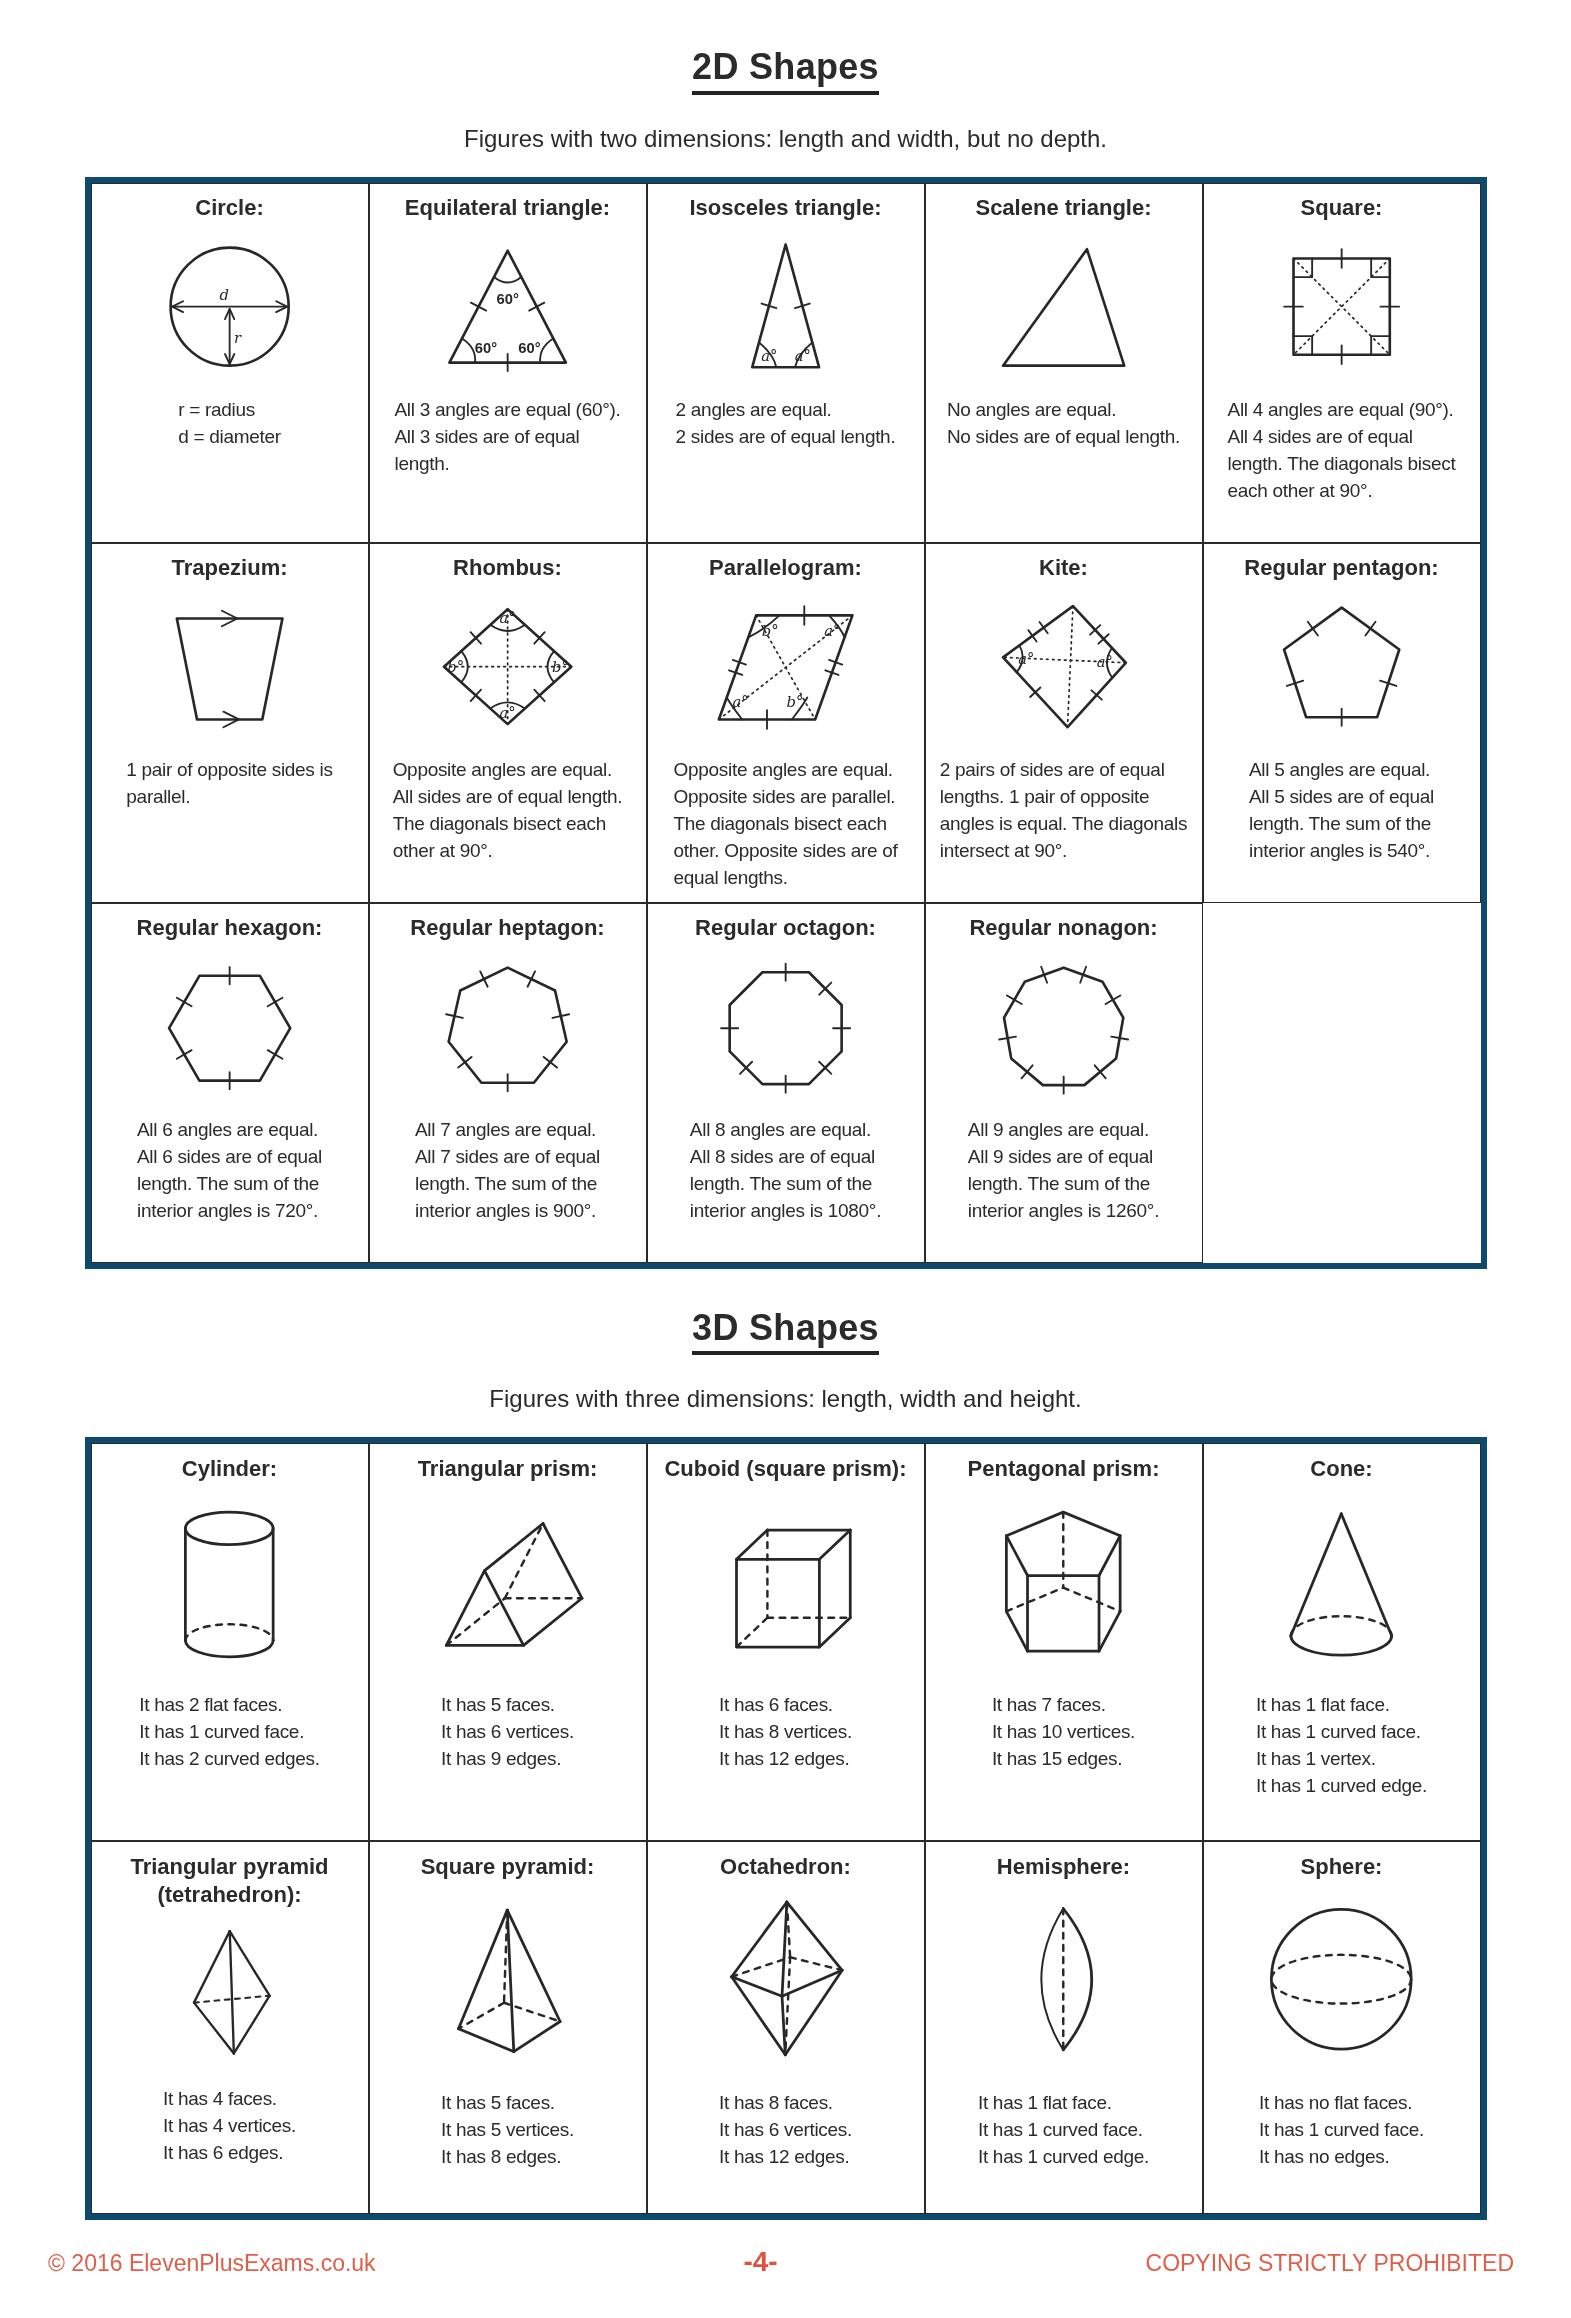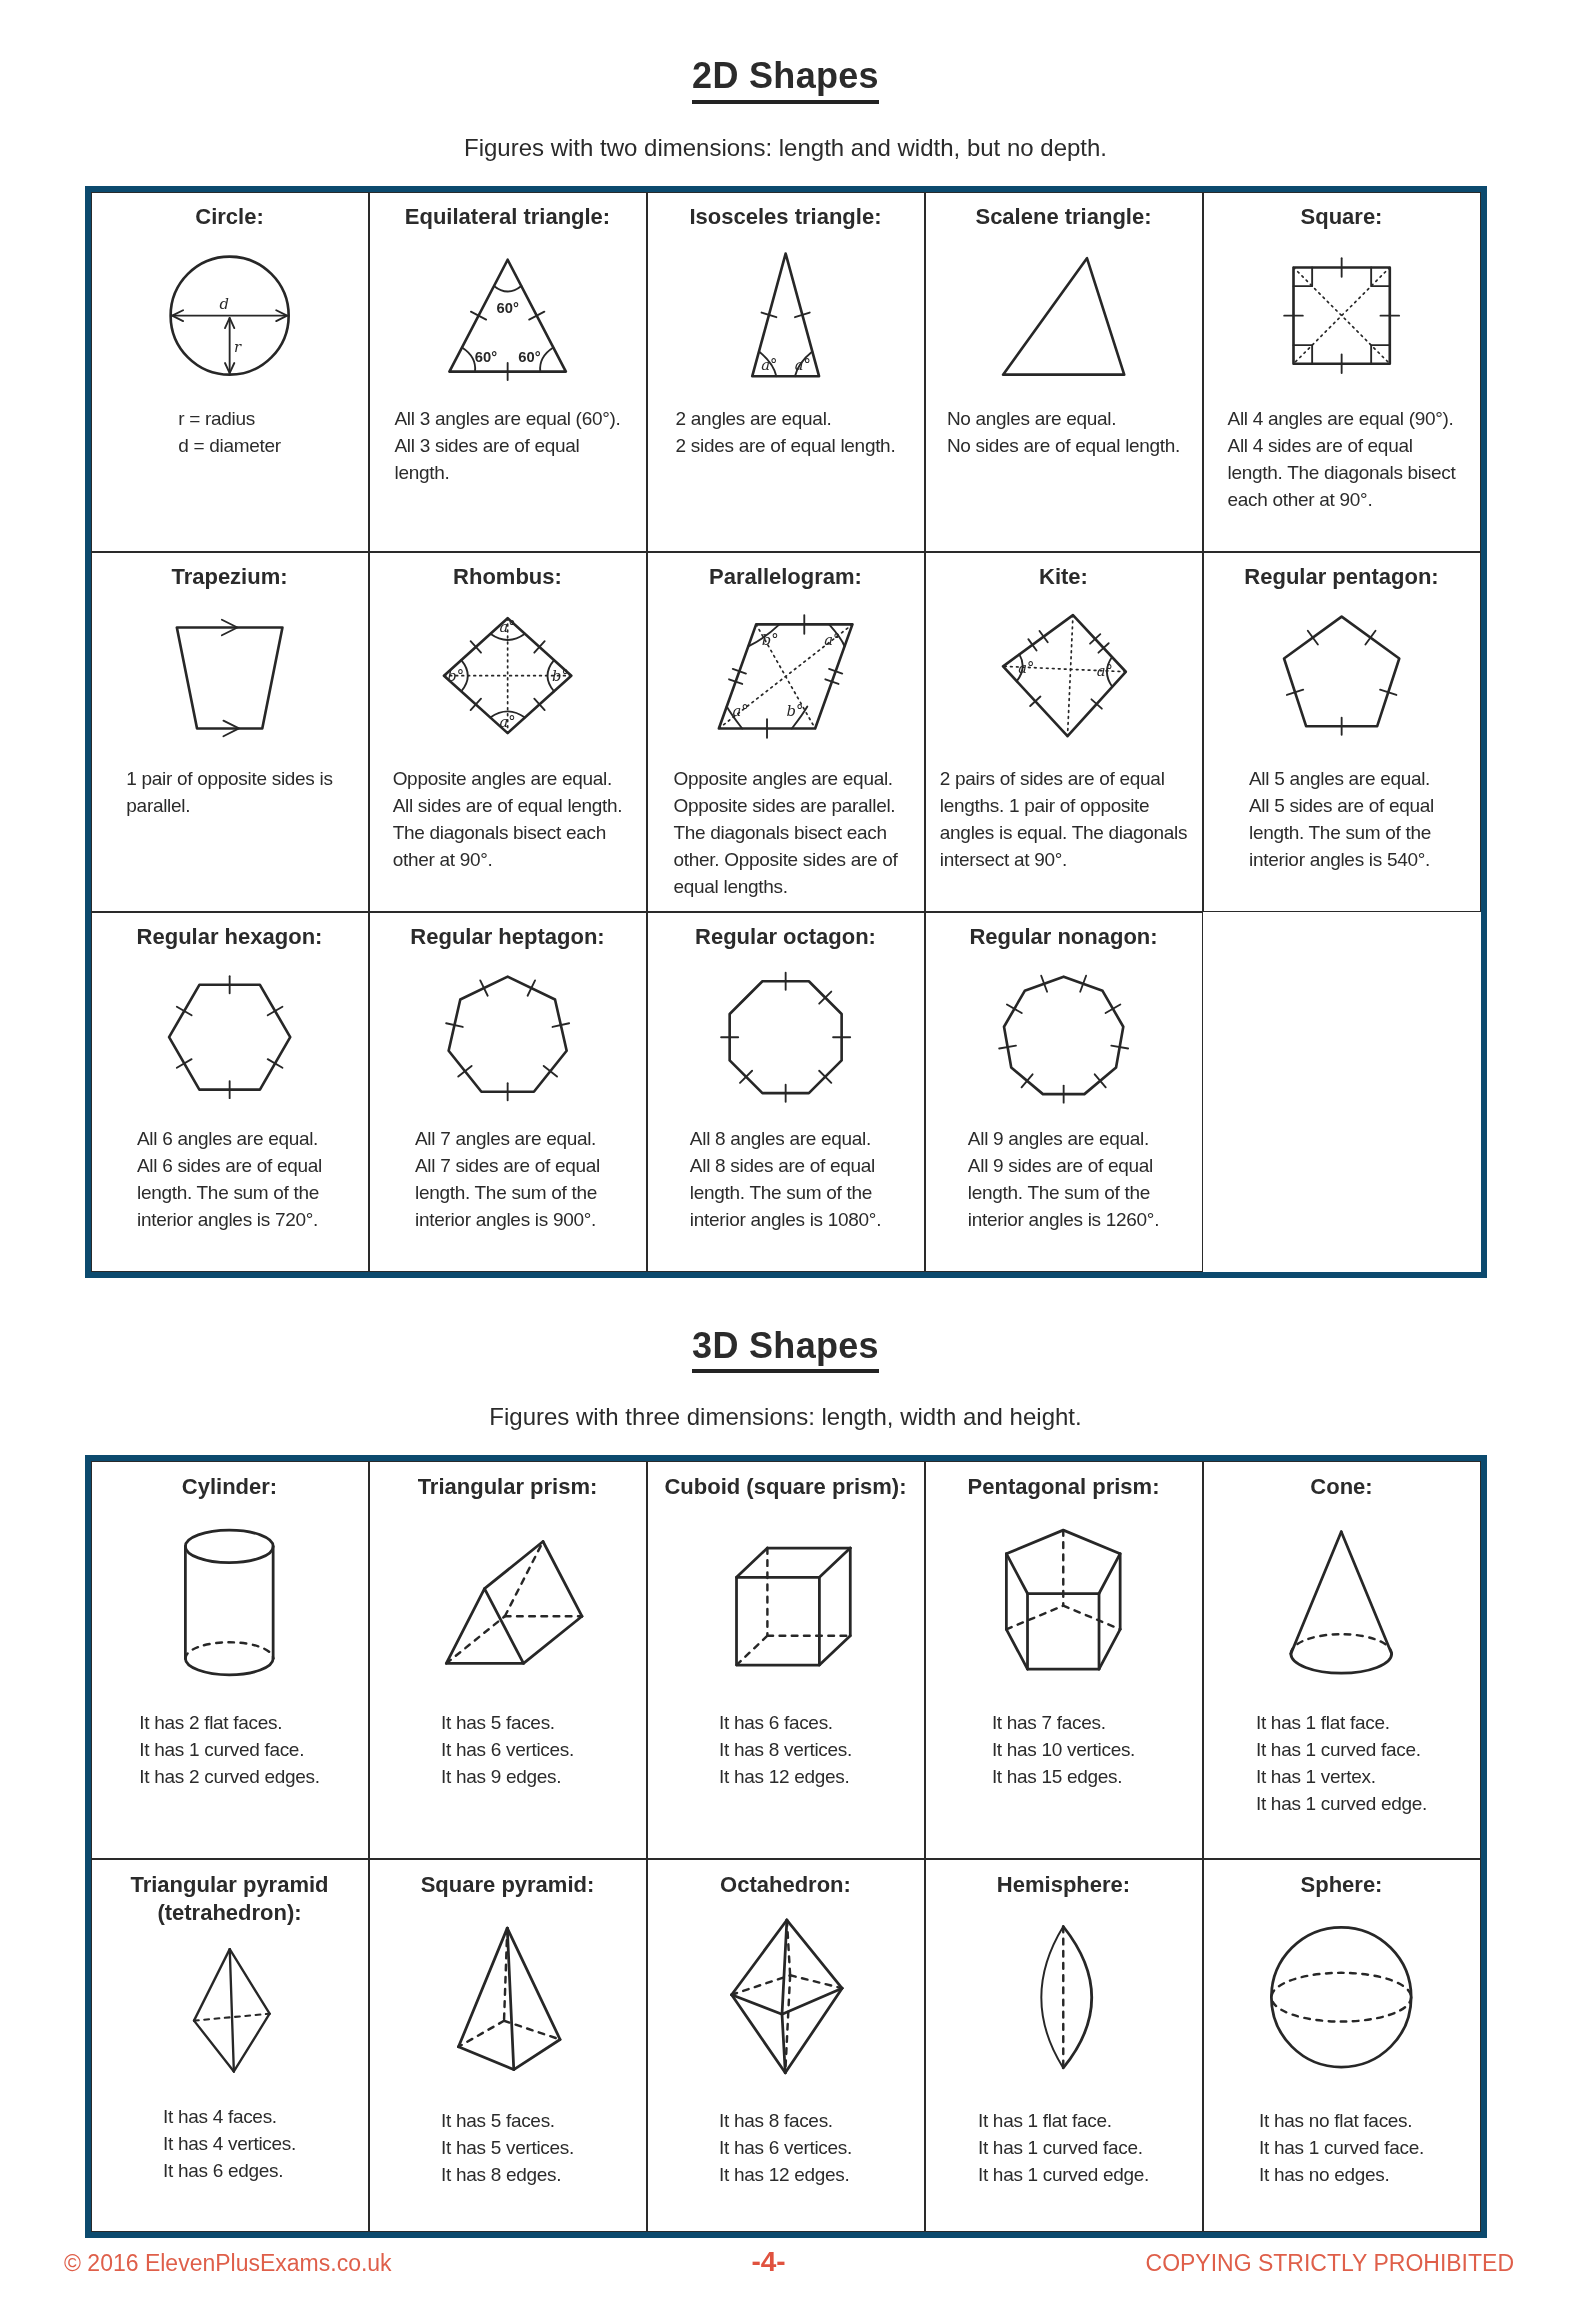--- a/index.html
+++ b/index.html
@@ -1,20 +1,20 @@
 <!DOCTYPE html>
 <html style="font-size:10.8px"><head>
 <meta charset="utf-8">
 <style>
   html,body { margin:0; padding:0; }
   body { width:1571px; height:2319px; background:#ffffff; color:#2b2b2b;
          font-family:"Liberation Sans","DejaVu Sans",sans-serif; position:relative; }
   .page { width:1571px; height:2319px; position:relative; overflow:hidden; }
 
-  .title-wrap { text-align:center; margin:13px; padding-top:42px;text-decoration:underline; }
+  .title-wrap { text-align:center; margin:4px; padding-top:42px;text-decoration:underline; }
   .title-wrap.second { padding-top:34px; }
   .sec-title { display:inline-block; font-size:36px; font-weight:bold; margin:0;
                border-bottom:4px solid #232323; padding-bottom:2.7px; letter-spacing:0.3px; }
   .subtitle { text-align:center; font-size:24px; margin:30px 0 0 0; }
 
   .shape-table { width:1390px; margin:24px auto 0 auto; border:6px solid #0c4a6e;
                  display:grid; grid-template-columns:repeat(5,1fr); }
   .t2d { grid-auto-rows:360px; }
   .t3d { grid-template-rows:398px 373px; }
   .cell { border:1.1px solid #2a2a2a; display:flex; flex-direction:column;
@@ -29,21 +29,21 @@
   .caption { font-size:19px; letter-spacing:-0.3px; line-height:1.42; text-align:left;
              white-space:pre-line; margin-top:6.8px; }
 
   svg .ln { fill:none; stroke:#272727; stroke-width:3.4; stroke-linecap:round; stroke-linejoin:round; }
   svg .tn { stroke-width:2.4; }
   svg .dsh { stroke-dasharray:7 8; stroke-width:3; }
   svg .dot { stroke-dasharray:2.2 5.5; stroke-width:2.2; }
   svg .al { font:italic 19px "DejaVu Serif",serif; fill:#272727; stroke:none; text-anchor:middle; }
   svg .dl { font:bold 19px "Liberation Sans",sans-serif; fill:#272727; stroke:none; text-anchor:middle; }
 
-  .footer { position:absolute; top:2246px; left:64px; right:57px;
+  .footer { position:absolute; top:2246px; left:48px; right:57px;
             display:flex; justify-content:space-between; align-items:baseline;
             color:#df5f4a; font-size:23px;text-align:center; }
   .footer .pageno { font-weight:bold; font-size:28px; color:#e0523f; }
 </style>
 </head>
 <body>
 
 <div class="page">
 
   <div class="title-wrap">

